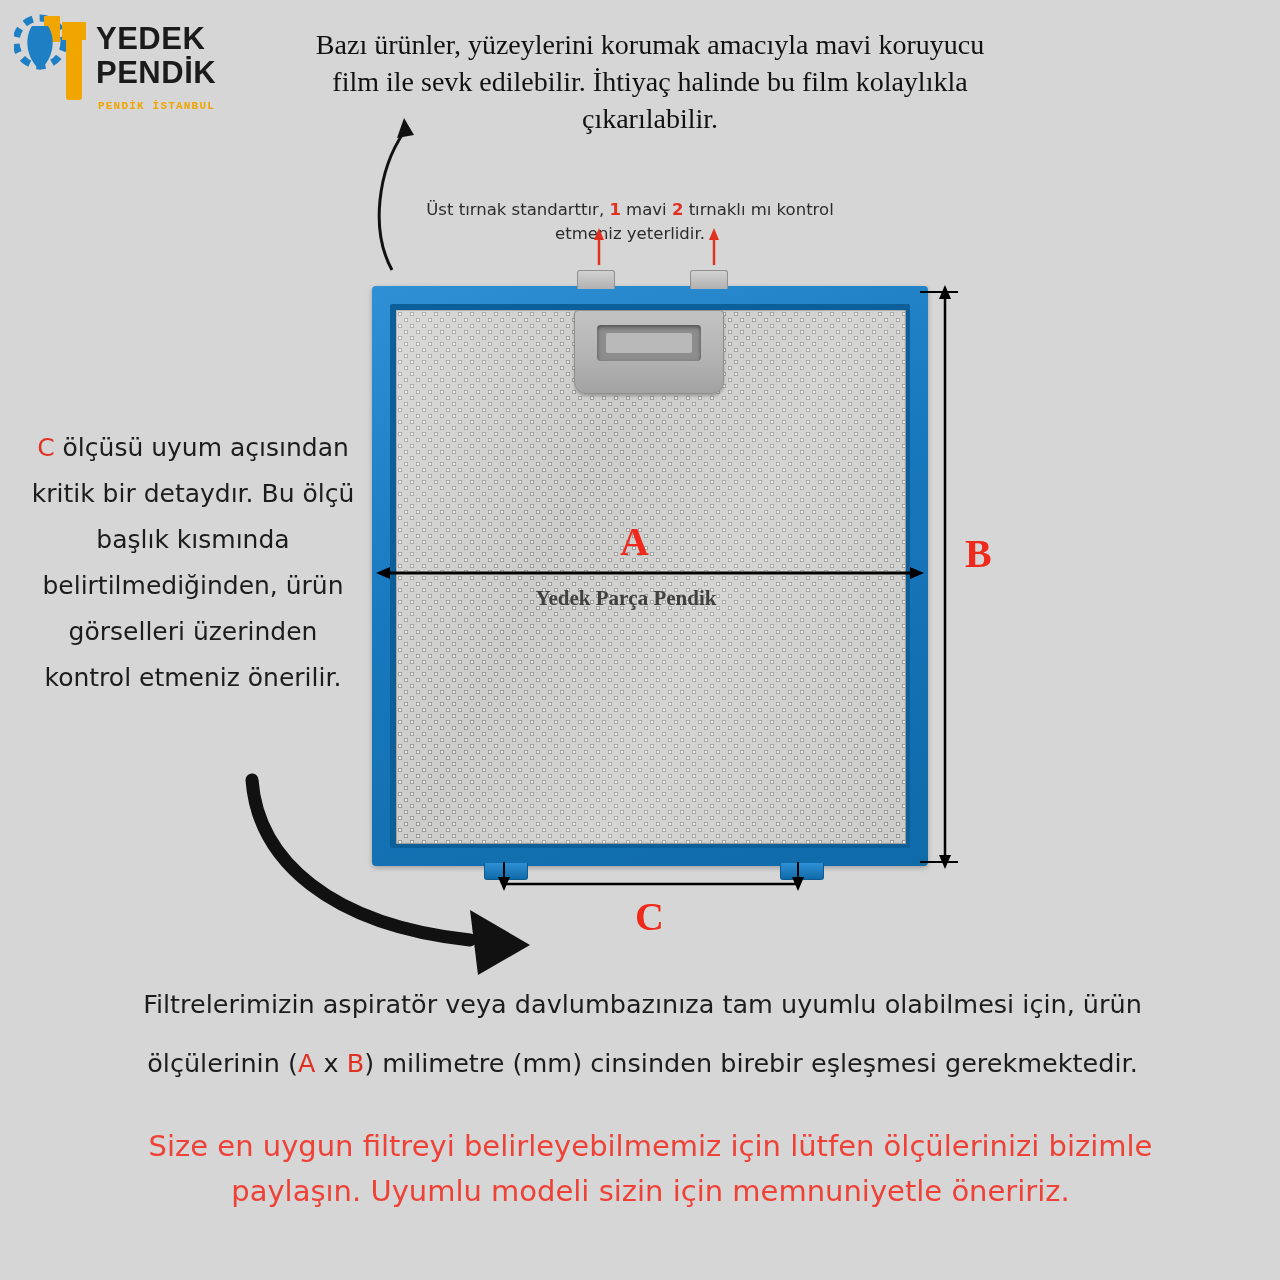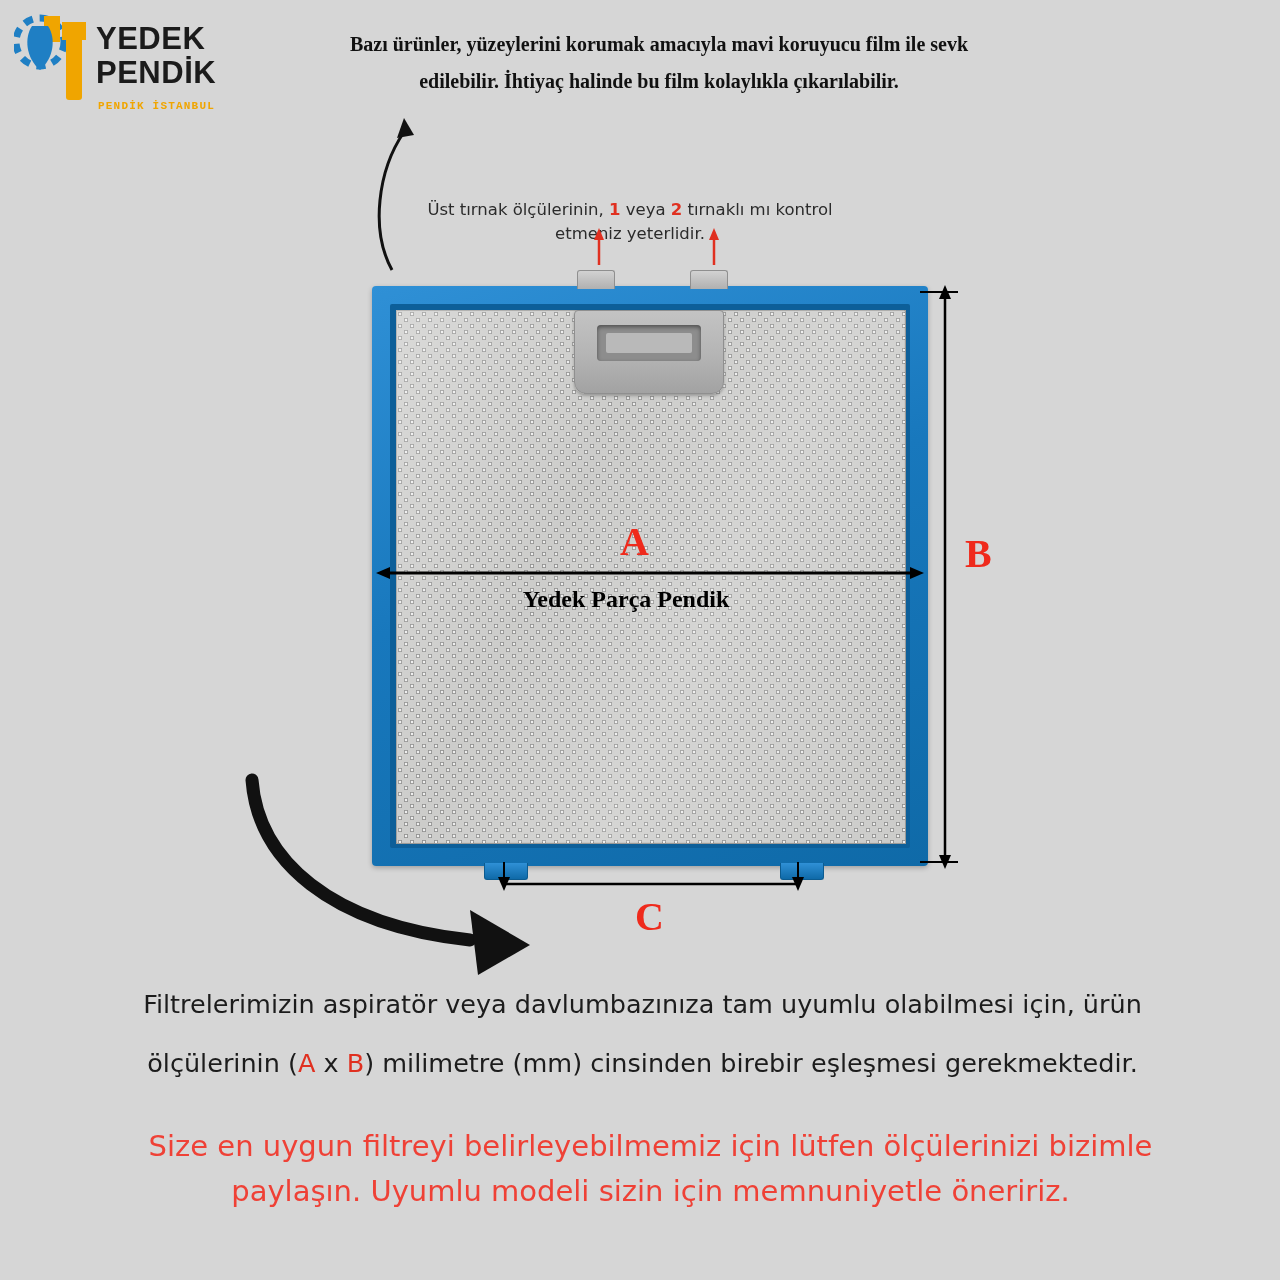--- a/index.html
+++ b/index.html
@@ -46,27 +46,27 @@
     font-family: Liberation Mono, monospace;
     font-weight: bold;
     font-size: 11px;
     color: #f0a500;
     letter-spacing: 1.2px;
   }
 
   
   .headline {
     position: absolute;
-    left: 309px;
+    left: 300px;
     top: 26px;
     width: 700px;
     text-align: center;
     font-family: "Liberation Serif", serif;
-    font-weight: bold;
-    font-size: 20px;
+    font-weight: normal;
+    font-size: 28px;
     line-height: 37px;
     color: #111;
   }
 
   
   .tab-note {
     position: absolute;
     left: 420px;
     top: 198px;
     width: 420px;
@@ -222,22 +222,22 @@
   .bot-tab.b2 { left: 408px; }
 
   .brand-text {
     position: absolute;
     left: 0;
     top: 300px;
     width: 508px;
     text-align: center;
     font-family: "Liberation Serif", serif;
     font-weight: bold;
-    font-size: 24px;
-    color: #000000;
+    font-size: 21px;
+    color: #404040;
   }
 
   
   .dim-letter {
     position: absolute;
     font-family: "Liberation Serif", serif;
     font-weight: bold;
     color: #ef2a1c;
   }
   .dim-A { left: 620px; top: 518px; font-size: 40px; }
@@ -271,23 +271,26 @@
     <div class="logo-text">
       <div>YEDEK</div>
       <div>PENDİK</div>
     </div>
     <div class="logo-sub">PENDİK İSTANBUL</div>
   </div>
 
   <div class="headline">Bazı ürünler, yüzeylerini korumak amacıyla mavi koruyucu film ile sevk edilebilir. İhtiyaç halinde bu film kolaylıkla çıkarılabilir.</div>
 
   <div class="tab-note">
-    <span>Üst tırnak ölçülerinin, </span><span class="num">1</span><span> veya </span><span class="num">2</span><span> tırnaklı mı kontrol etmeniz yeterlidir.</span>
-  </div>
-
+    <span>Üst tırnak standarttır, </span><span class="num">1</span><span> mavi </span><span class="num">2</span><span> tırnaklı mı kontrol etmeniz yeterlidir.</span>
+  </div>
+
+  <div class="left-para">
+    <span class="c-red">C</span><span> ölçüsü uyum açısından kritik bir detaydır. Bu ölçü başlık kısmında belirtilmediğinden, ürün görselleri üzerinden kontrol etmeniz önerilir.</span>
+  </div>
 
   <div class="filter-wrap">
     <div class="filter-frame">
       <div class="filter-inner-bevel"></div>
       <div class="mesh"></div>
       <div class="mesh-sheen"></div>
       <div class="handle">
         <div class="handle-slot">
           <div class="handle-slot-inner"></div>
         </div>

